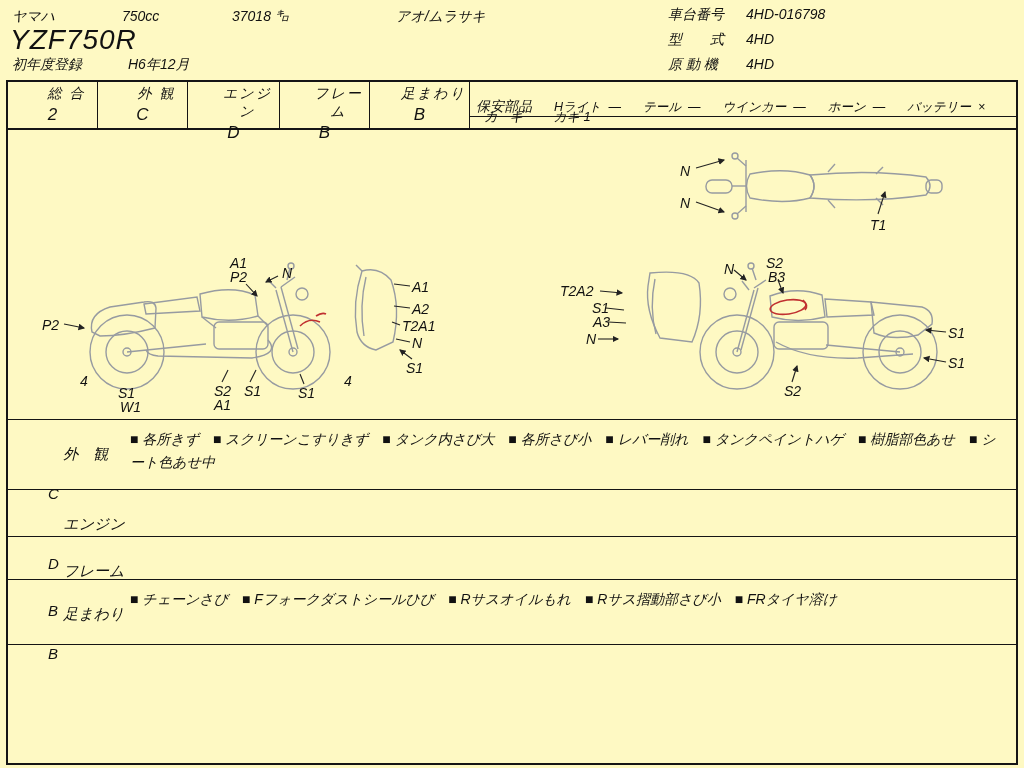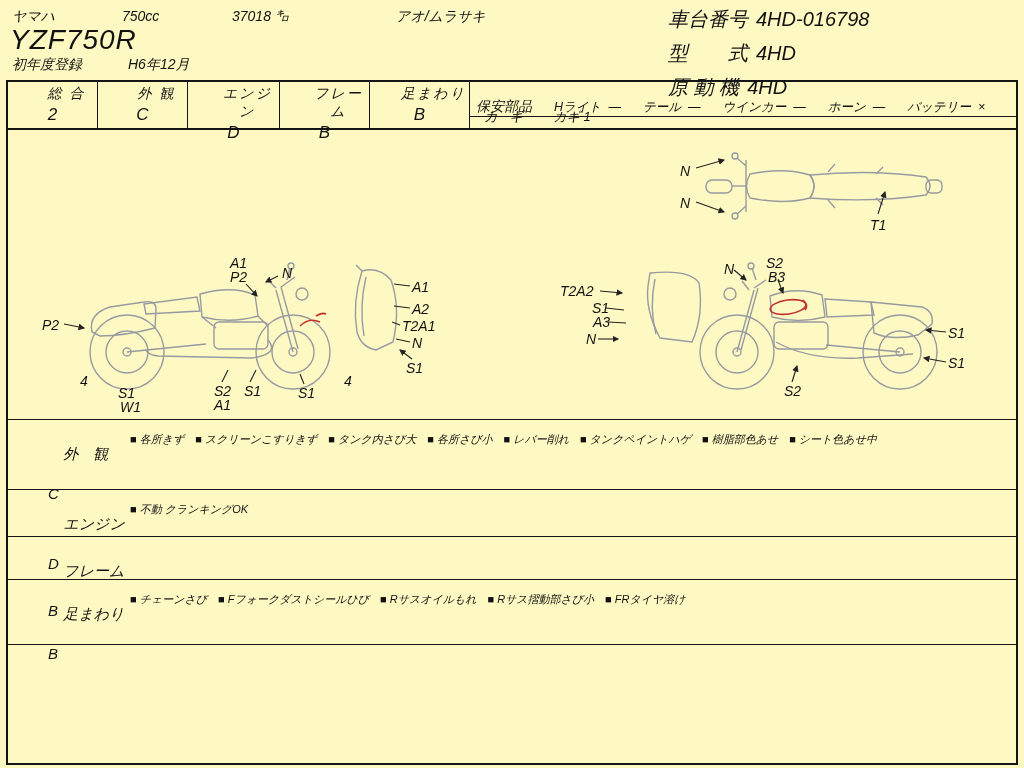--- a/index.html
+++ b/index.html
@@ -8,21 +8,21 @@
     position:relative; width:1024px; height:768px; margin:0 auto;
     background:#fef9c3; color:#111;
     font-family:"Liberation Sans","DejaVu Sans",sans-serif;
     overflow:hidden;
     font-style:italic;
   }
   
   .hdr-abs { position:absolute; font-size:14px; white-space:nowrap; }
   .model-name { position:absolute; left:10px; top:24px; font-size:28px; letter-spacing:1px; }
   .hdr-right { position:absolute; left:668px; top:6px; width:340px; }
-  .hdr-right .line { font-size:20px; margin-bottom:7px; white-space:nowrap; }
+  .hdr-right .line { font-size:14px; margin-bottom:7px; white-space:nowrap; }
   .hdr-right .lbl { display:inline-block; min-width:70px; }
   .hdr-right .val { margin-left:8px; }
 
   
   .mainbox {
     position:absolute; left:6px; top:80px; width:1012px; height:685px;
     border:2px solid #151515;
   }
   
   .grade-row { position:absolute; left:0; top:0; width:1008px; height:48px; border-bottom:2px solid #151515; }
@@ -42,21 +42,21 @@
   
   .diagram { position:absolute; left:0; top:48px; width:1008px; height:290px; border-bottom:1.5px solid #151515; }
   .diagram svg { position:absolute; left:0; top:0; }
   .dlabel { position:absolute; font-size:14px; color:#111; white-space:nowrap; line-height:14px; }
 
   
   .cond { position:absolute; left:0; width:1008px; border-bottom:1.5px solid #151515; }
   .cond.last { border-bottom:1.5px solid #151515; }
   .cond-label { position:absolute; left:22px; top:8px; font-size:15px; white-space:pre; }
   .cond-grade { margin-left:18px; margin-top:4px; font-size:15px; }
-  .cond-notes { position:absolute; left:122px; right:10px; top:8px; font-size:11px; line-height:23px; }
+  .cond-notes { position:absolute; left:122px; right:10px; top:8px; font-size:14px; line-height:23px; }
 </style>
 </head>
 <body>
 
 <div class="sheet">
 
   <div>
     <span class="hdr-abs" style="left:12px;top:8px">ヤマハ</span>
     <span class="hdr-abs" style="left:122px;top:8px">750cc</span>
     <span class="hdr-abs" style="left:232px;top:8px">37018 ㌔</span>
@@ -280,21 +280,20 @@
         <div class="cond-grade">C</div>
       </div>
       <div class="cond-notes">■ 各所きず　■ スクリーンこすりきず　■ タンク内さび大　■ 各所さび小　■ レバー削れ　■ タンクペイントハゲ　■ 樹脂部色あせ　■ シート色あせ中</div>
     </div>
 
     <div class="cond" style="top:408px;height:47px">
       <div class="cond-label">
         <span>エンジン</span>
         <div class="cond-grade">D</div>
       </div>
-      <div class="cond-notes">■ 不動 クランキングOK</div>
     </div>
 
     <div class="cond" style="top:455px;height:43px">
       <div class="cond-label">
         <span>フレーム</span>
         <div class="cond-grade">B</div>
       </div>
     </div>
 
     <div class="cond" style="top:498px;height:65px">

